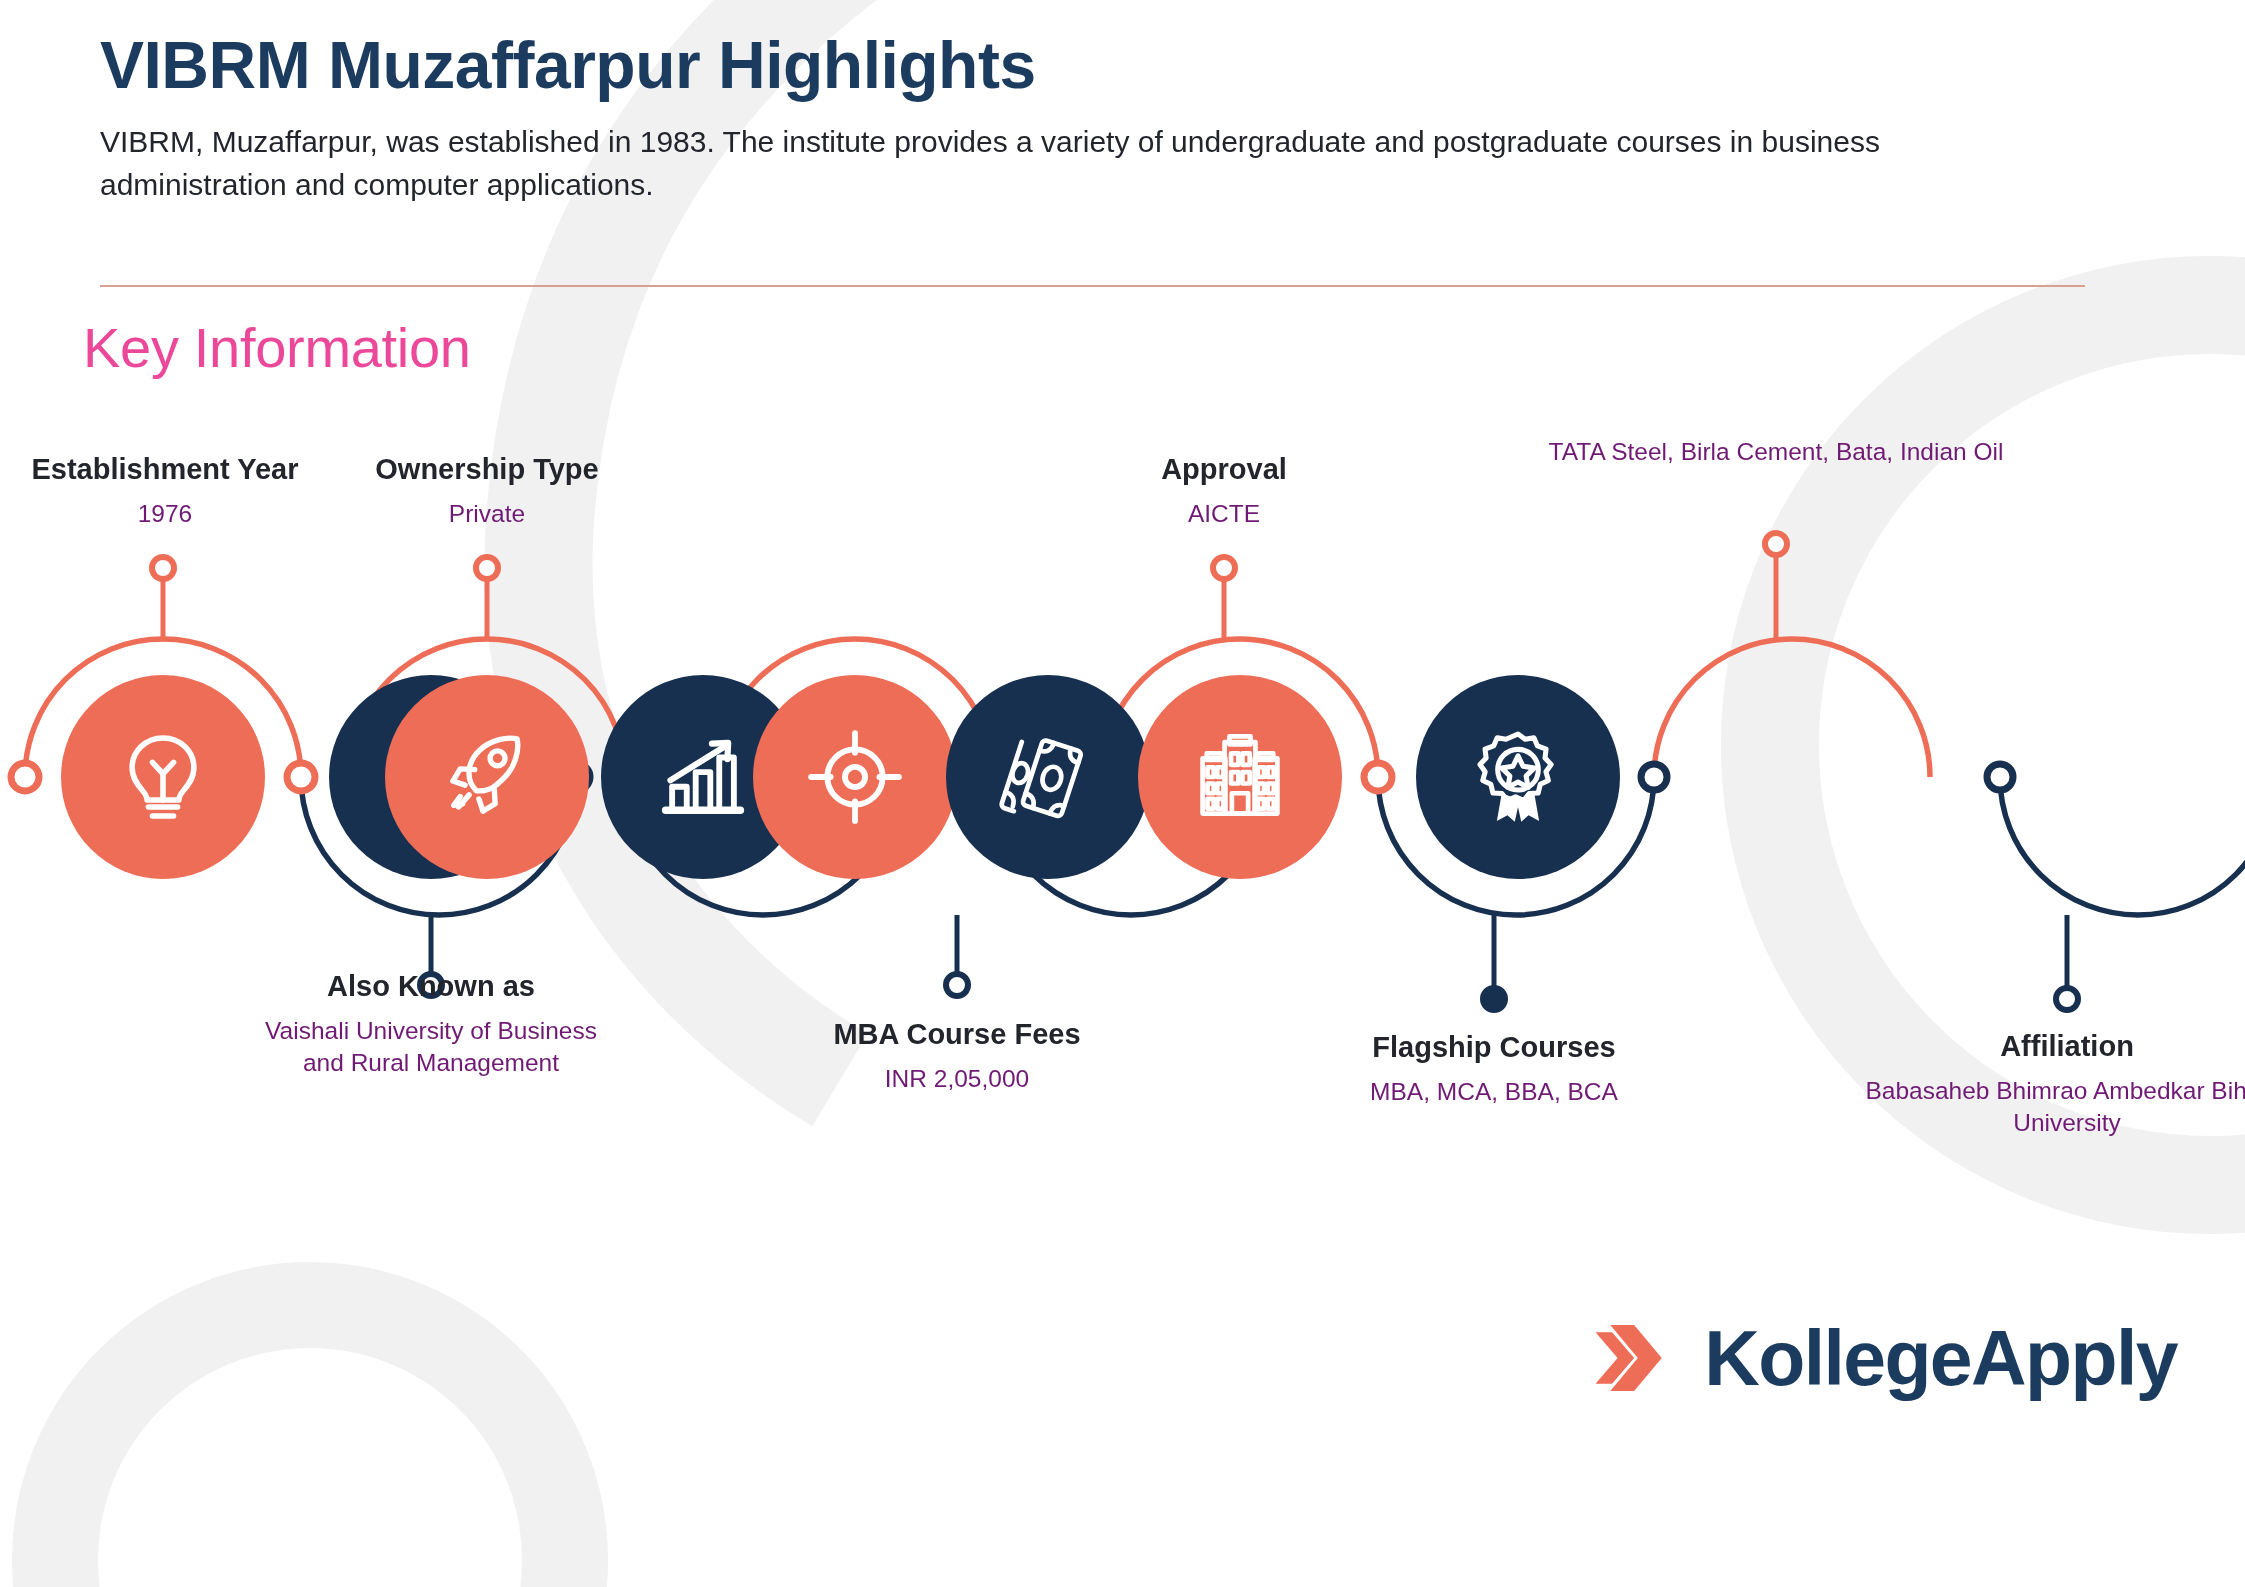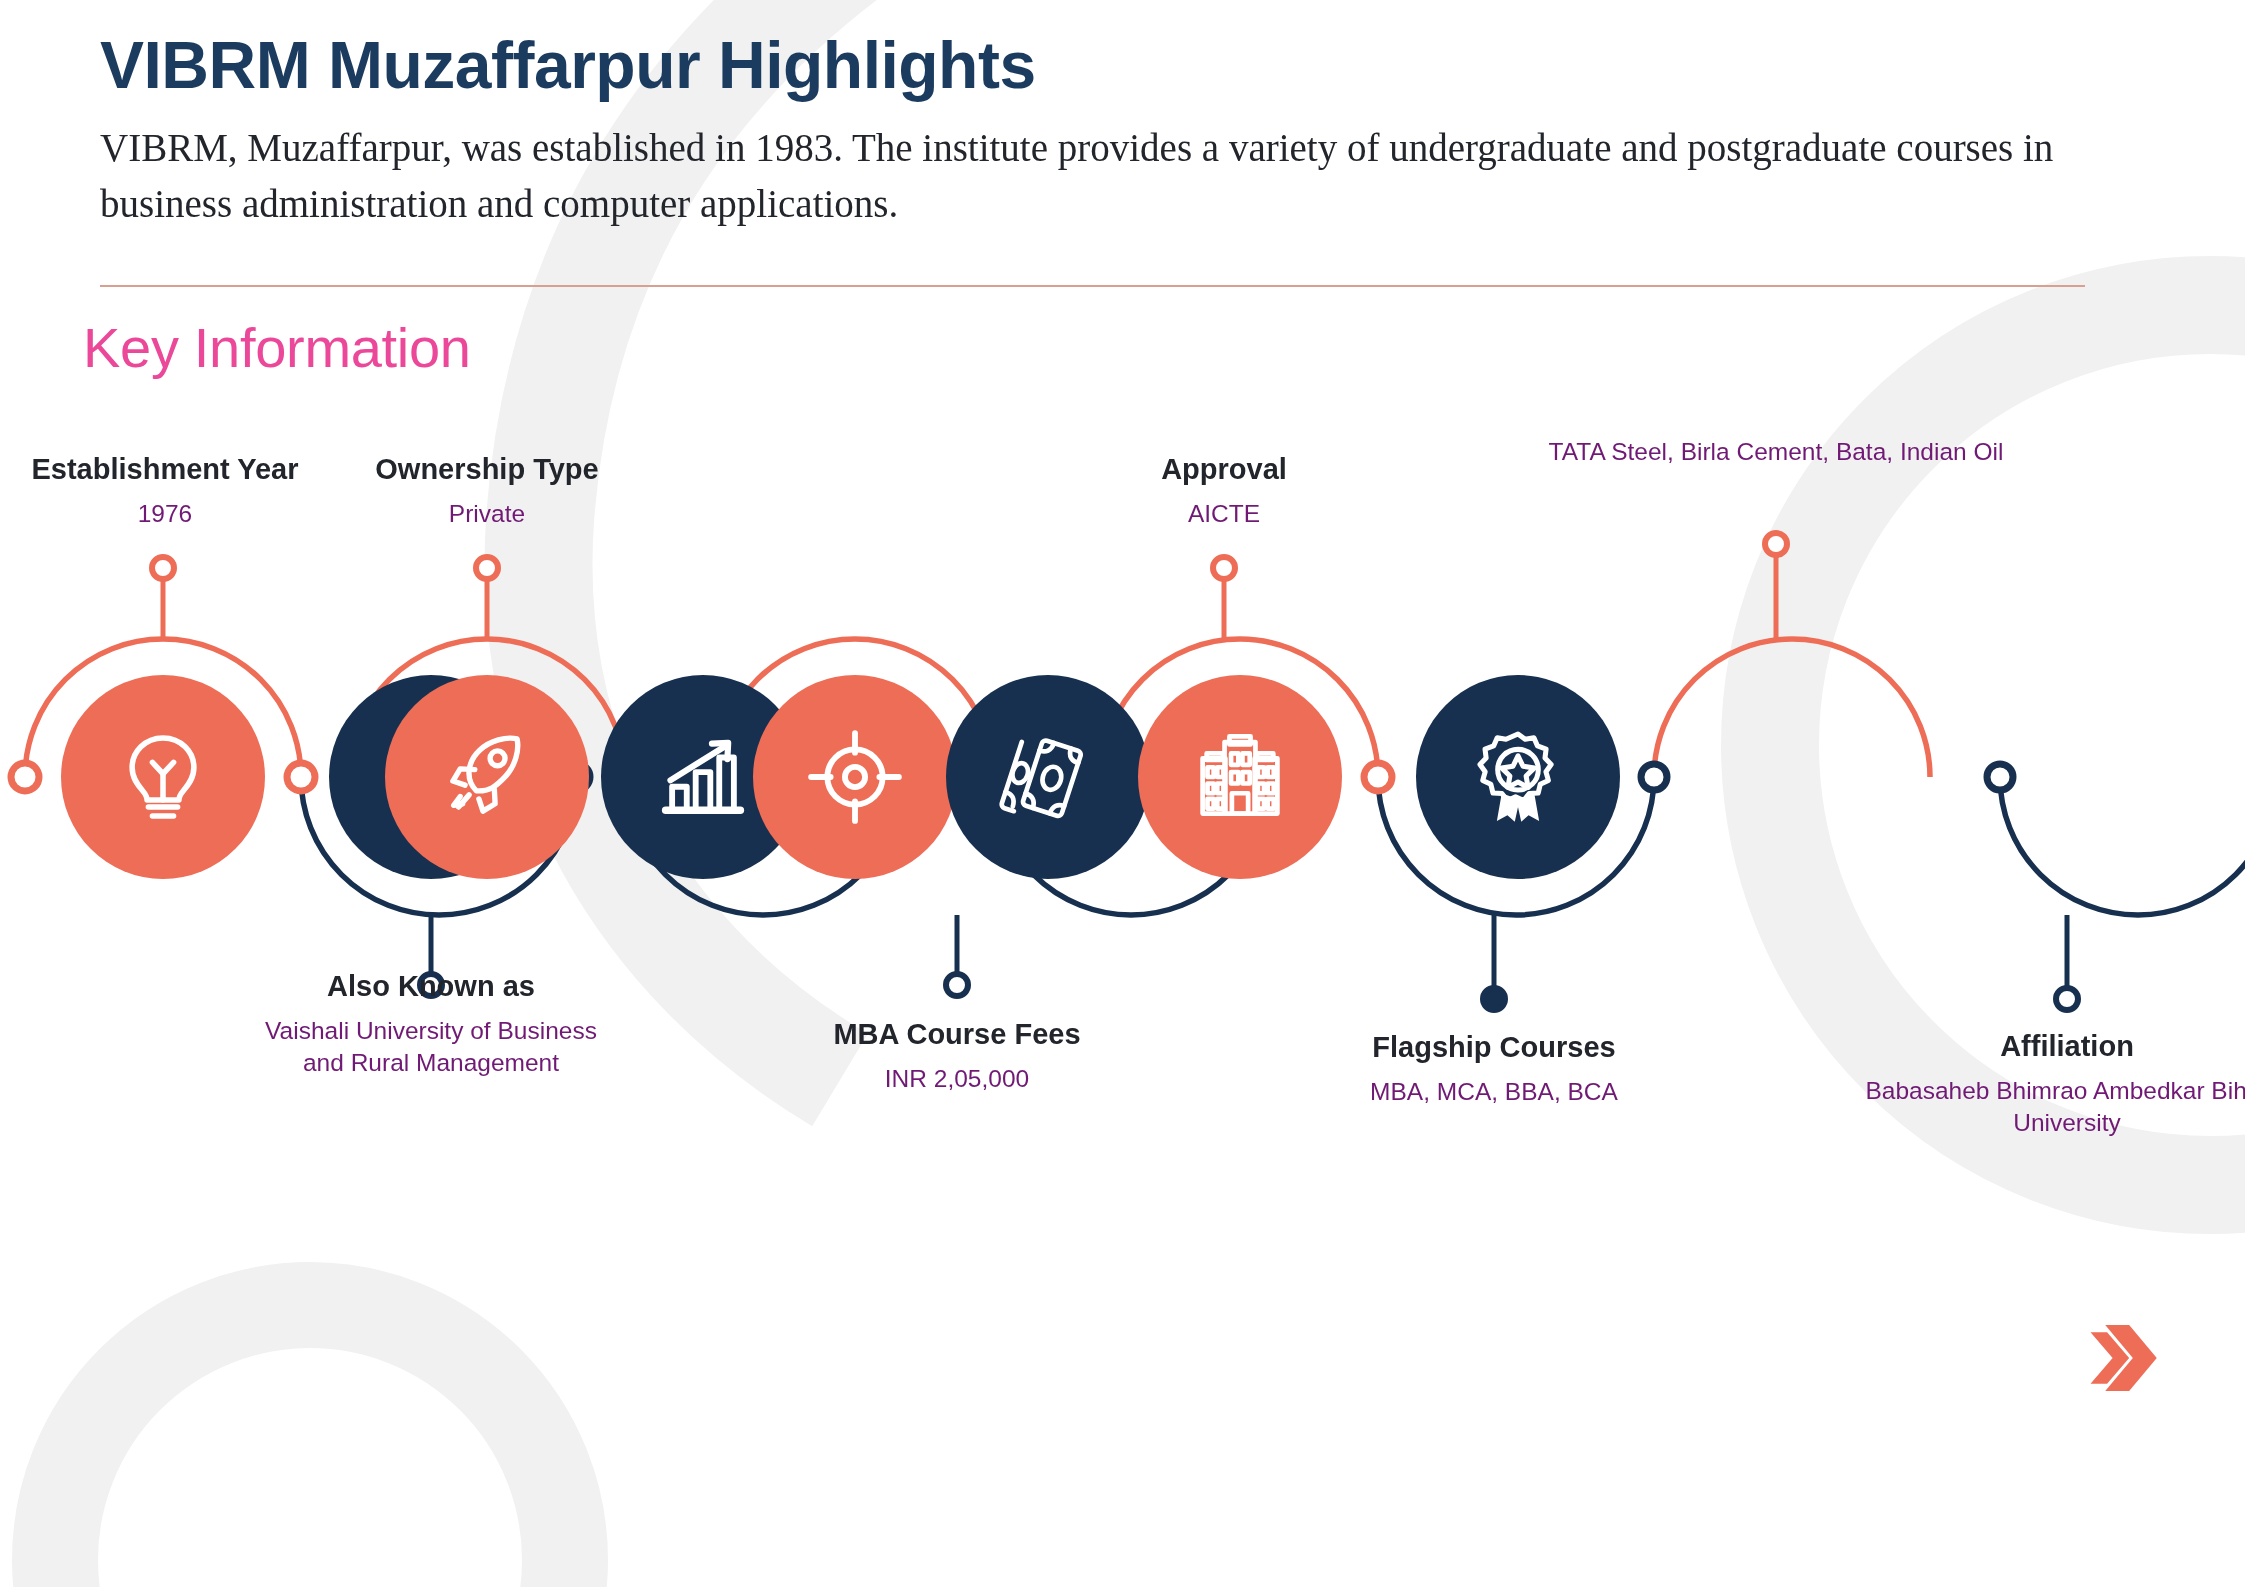--- a/index.html
+++ b/index.html
@@ -18,26 +18,25 @@
   .header { position: absolute; left: 100px; top: 28px; width: 2000px; z-index: 5; }
   .page-title {
     font-size: 66px;
     font-weight: 700;
     color: #1B3B5F;
     letter-spacing: -0.5px;
     line-height: 1.15;
   }
   .page-subtitle {
     margin-top: 16px;
-    font-size: 39px;
+    font-size: 30px;
     color: #22252B;
     line-height: 1.44;
     max-width: 1960px;
     font-weight: 400;
-    font-family: Liberation Serif, serif;
   }
   .divider {
     position: absolute;
     left: 100px;
     top: 285px;
     width: 1985px;
     height: 2px;
     background: #D9A091;
     z-index: 5;
   }
@@ -316,13 +315,14 @@
 <div class="label-block" style="left:1857px; top:1029px; width:420px;">
   <div class="label-title">Affiliation</div>
   <div class="label-value" style="padding:0 6px;">Babasaheb Bhimrao Ambedkar Bihar University</div>
 </div>
 
 <div class="logo">
   <svg class="logo-mark" viewBox="0 0 100 100">
     <path d="M22 14 L48 14 L78 50 L48 86 L22 86 L52 50 Z" fill="#EE6D57"></path>
     <path d="M6 22 L24 22 L48 50 L24 78 L6 78 L30 50 Z" fill="#EE6D57"></path>
   </svg>
+  <div class="logo-text">KollegeApply</div>
 </div>
 
 </body></html>

